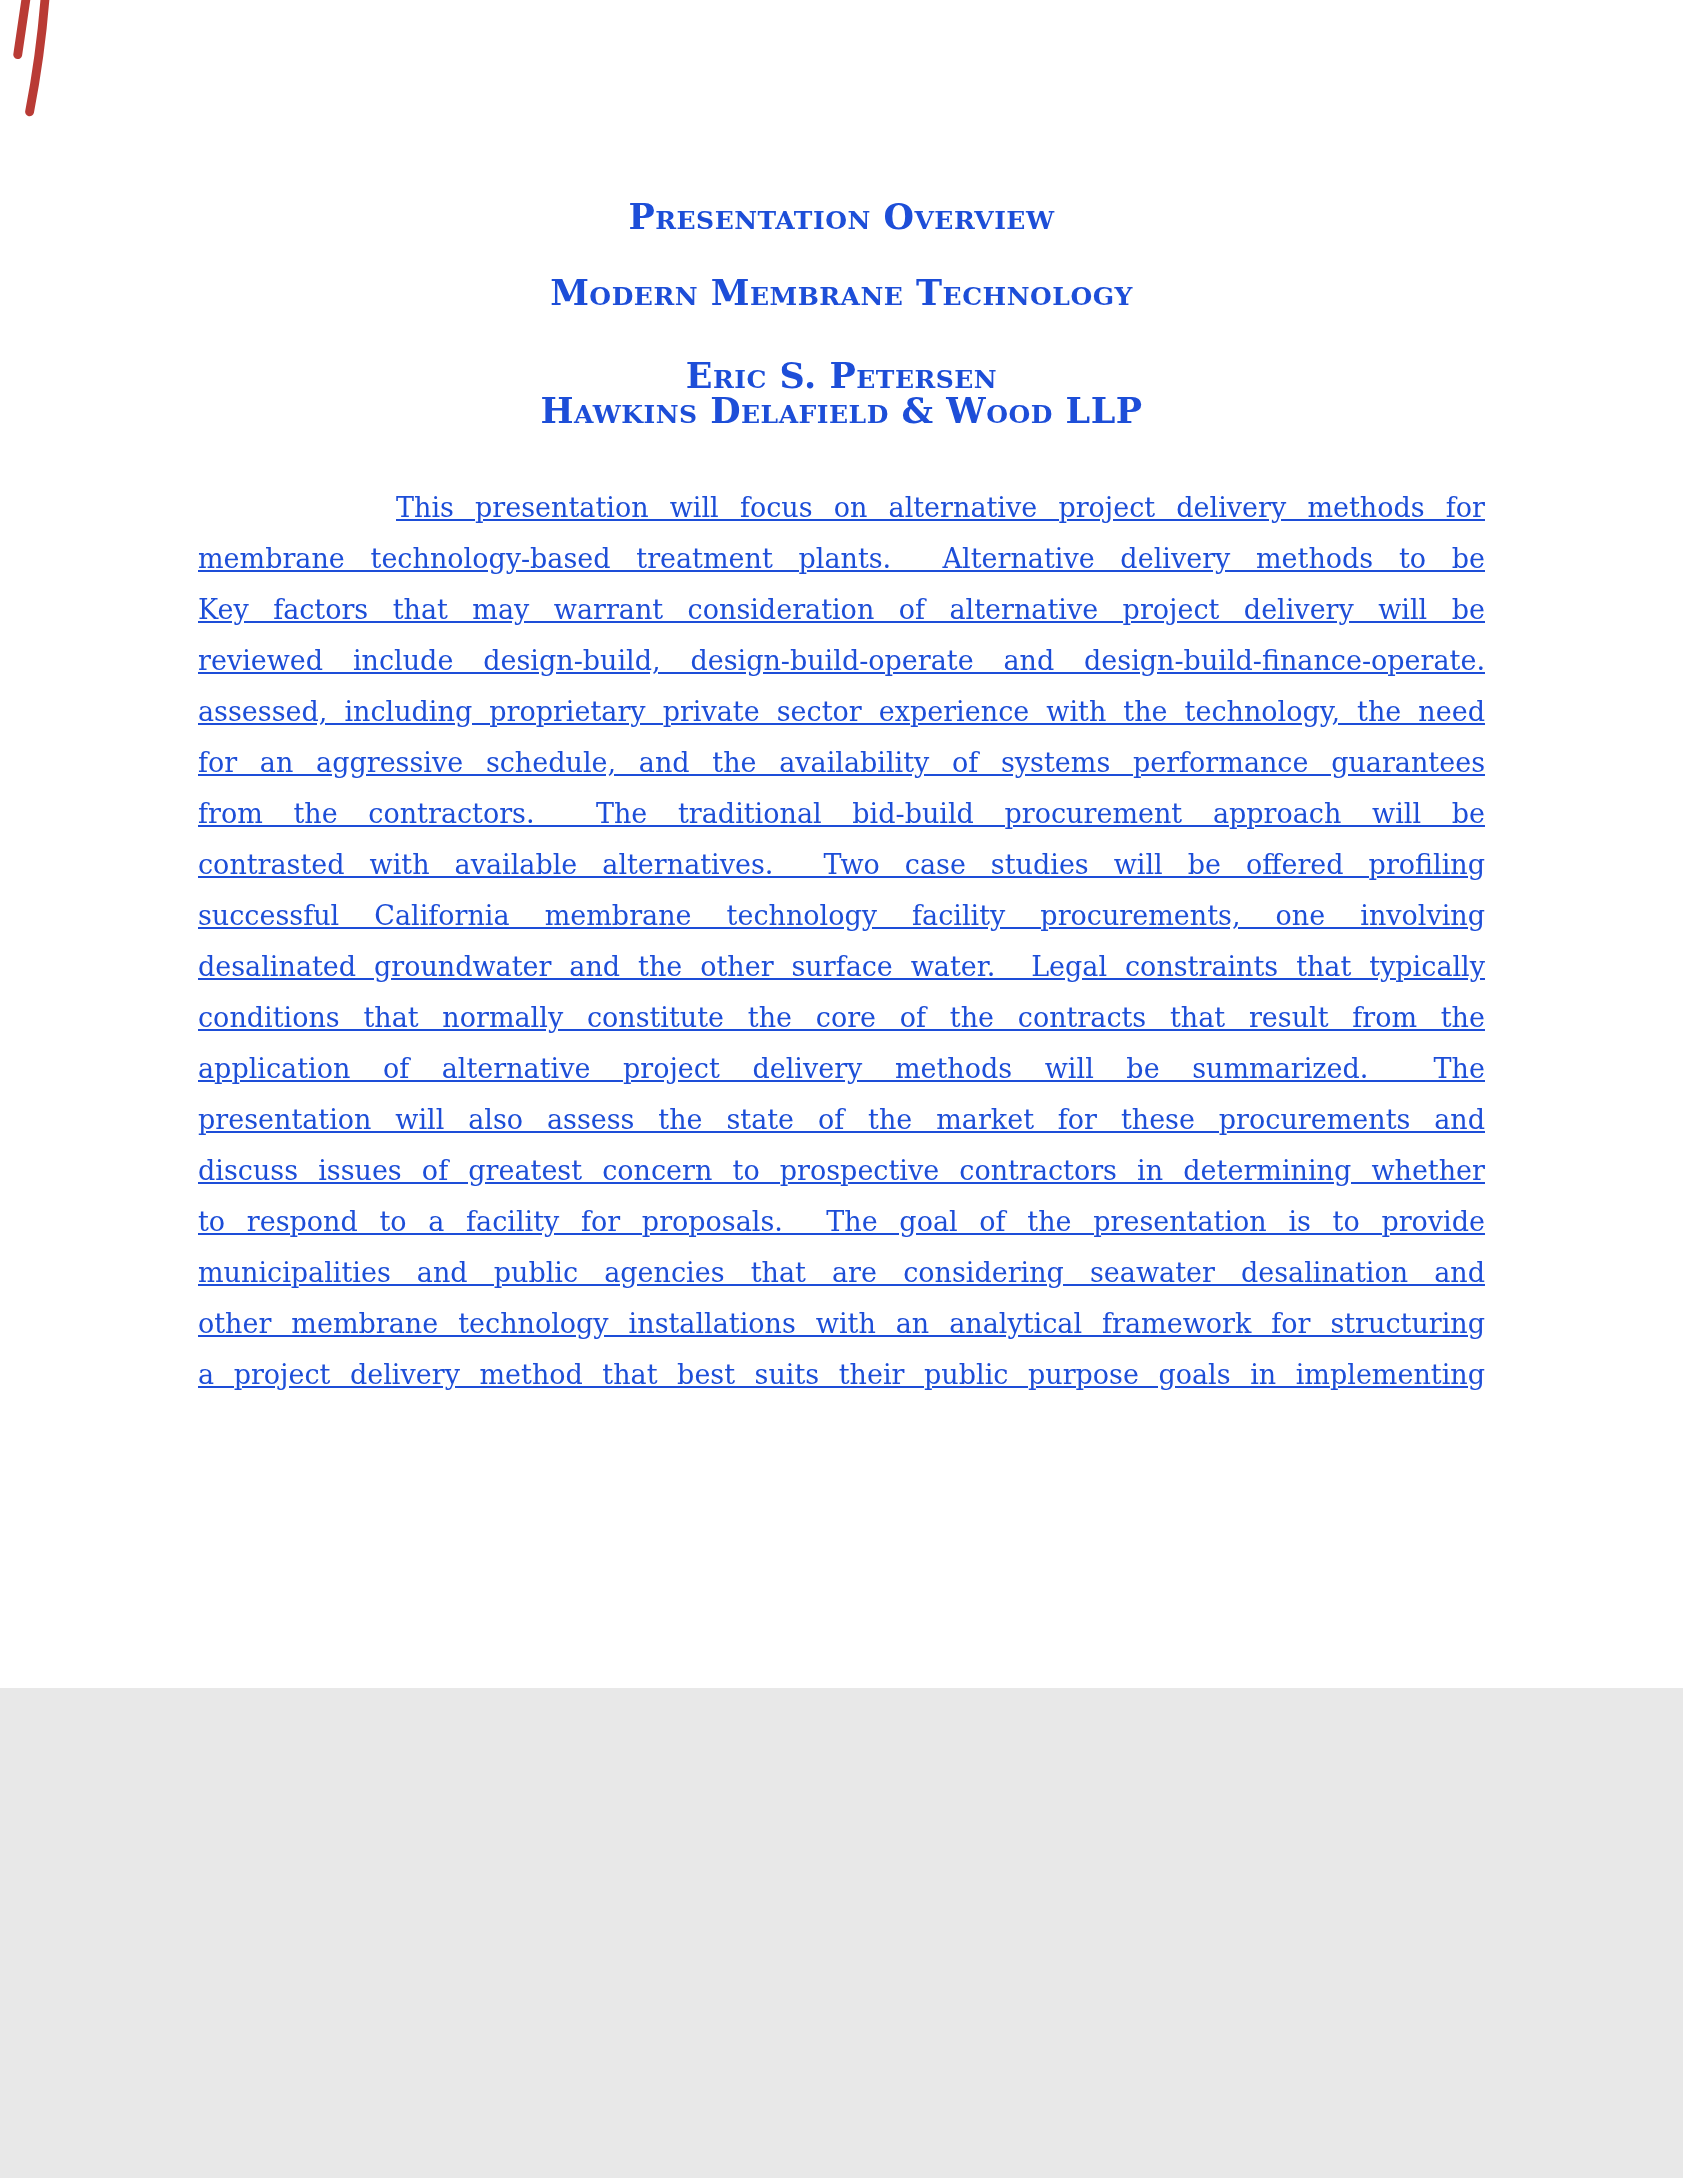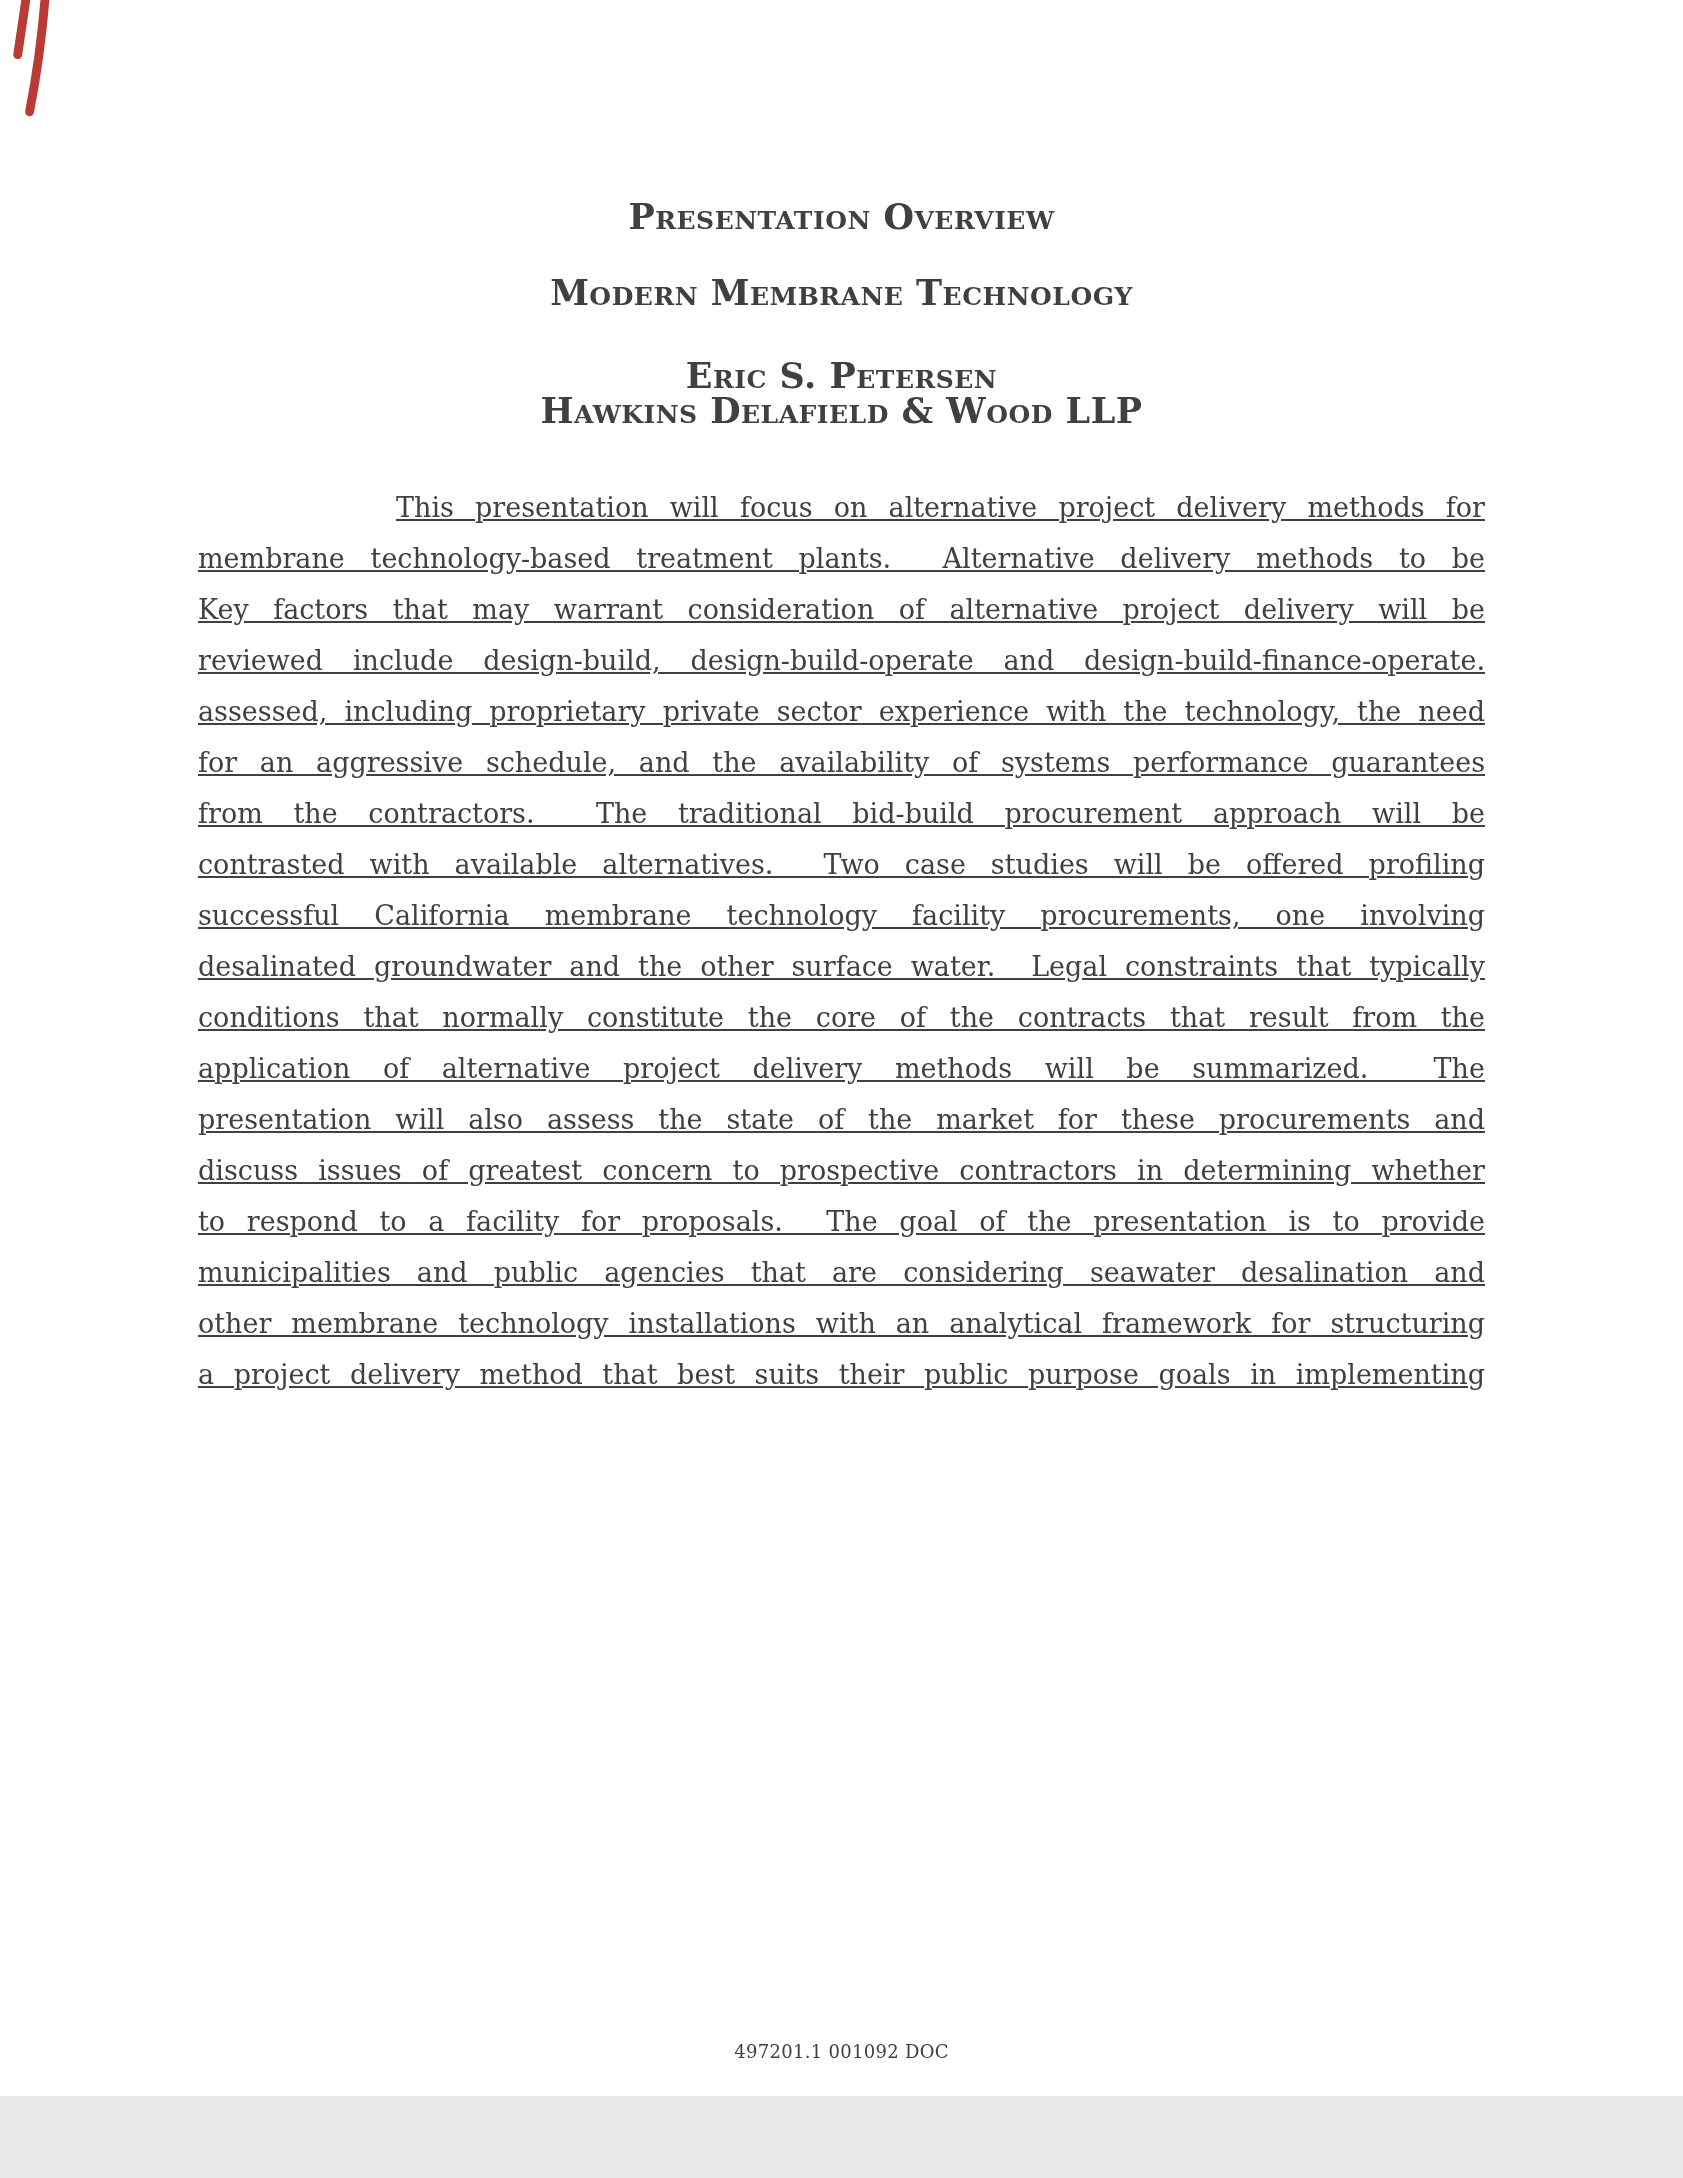--- a/index.html
+++ b/index.html
@@ -3,25 +3,25 @@
 <meta charset="utf-8">
 <style>
   html, body {
     margin: 0;
     padding: 0;
     background: #e8e8e8;
   }
   .page {
     position: relative;
     width: 1683px;
-    height: 2096px;
+    height: 1688px;
     background: #ffffff;
     overflow: hidden;
     font-family: "DejaVu Serif", "Liberation Serif", serif;
-    color: #404040;
+    color: #1d4ed8;
   }
   .pen-marks {
     position: absolute;
     left: 0;
     top: 0;
   }
   .pen-marks path {
     fill: none;
     stroke-width: 9;
     stroke-linecap: round;

